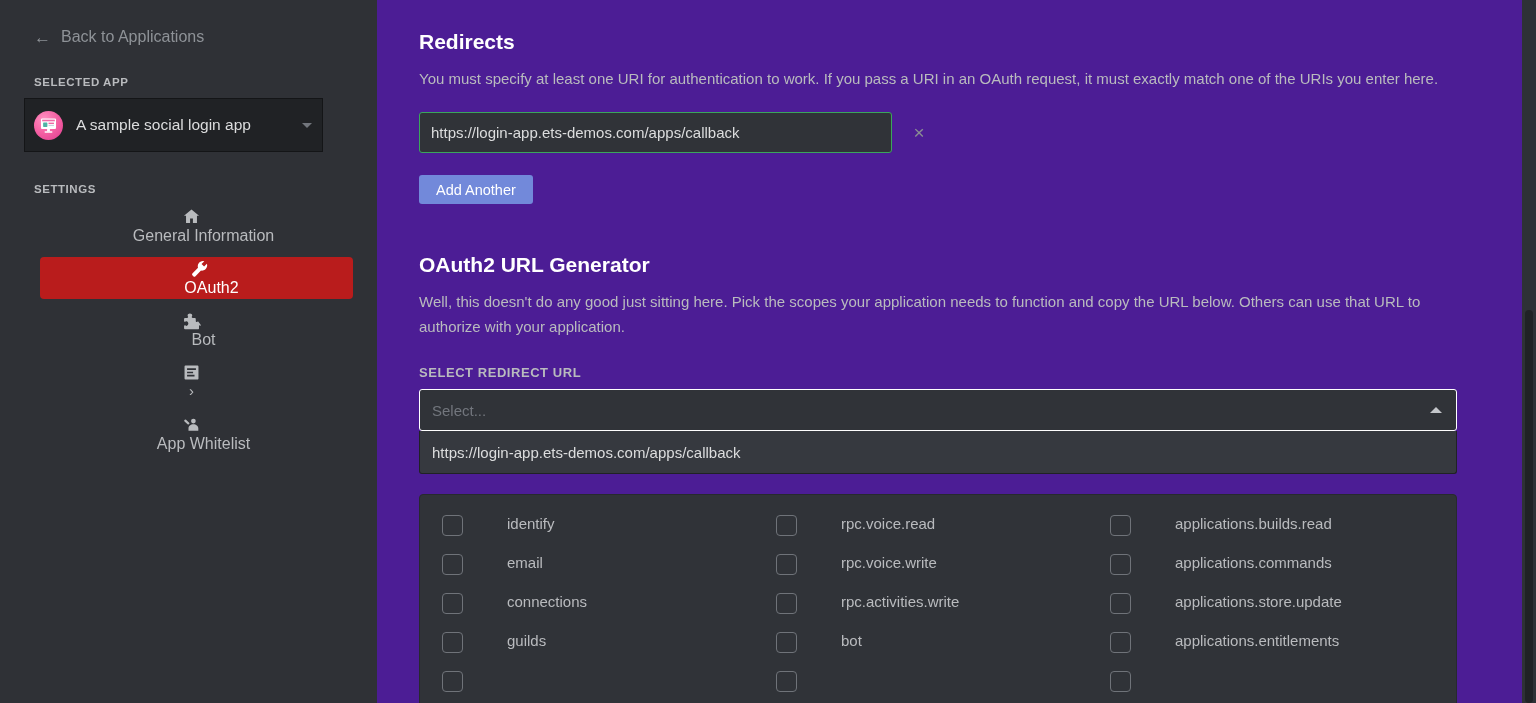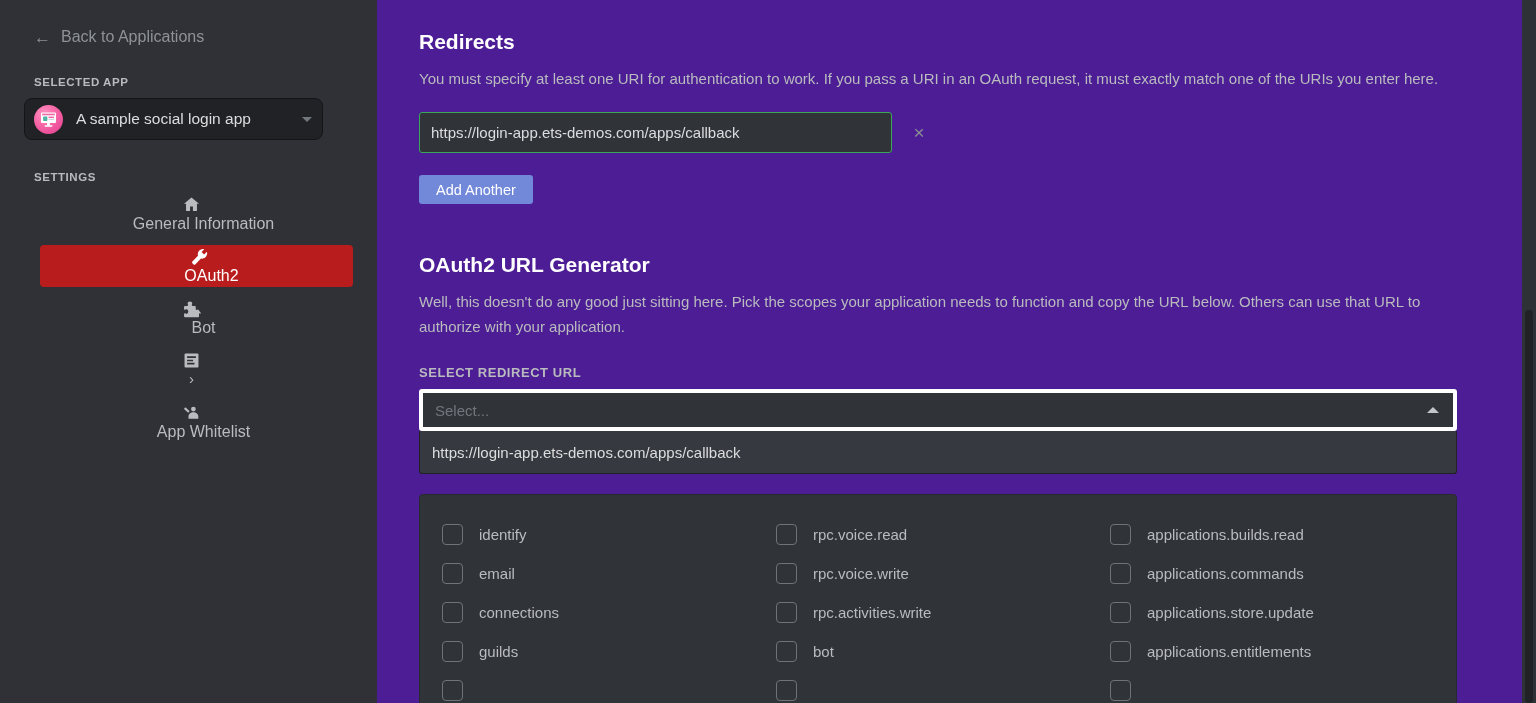--- a/index.html
+++ b/index.html
@@ -26,22 +26,22 @@
     margin: 0 0 0 34px;
     color: #8e9297; font-size: 16px; cursor: pointer;
   }
   .back-arrow { font-size: 17px; line-height: 1; color: #8e9297; }
   .section-label {
     margin: 30px 0 10px 34px;
     font-size: 11.5px; font-weight: bold; letter-spacing: 0.55px;
     color: #b9bbbe; text-transform: uppercase;
   }
   .app-select {
-    margin: 0 0 0 24px; width: 299px; height: 42px;
-    background: #202225; border: 1px solid #141517; border-radius: 8px;
+    margin: 0 0 0 24px; width: 299px; height: 54px;
+    background: #202225; border: 1px solid #141517; border-radius: 0;
     display: flex; align-items: center; padding: 0 10px 0 9px;
     cursor: pointer;
   }
   .app-avatar {
     width: 29px; height: 29px; border-radius: 50%;
     background: radial-gradient(circle at 35% 28%, #ff8fc0 0%, #f664a5 45%, #e03a8e 100%);
     flex: 0 0 29px; display: flex; align-items: center; justify-content: center;
     position: relative;
   }
   .app-avatar svg { display: block; }
@@ -99,21 +99,21 @@
     font-size: 14.5px; font-family: "Liberation Sans", sans-serif;
     cursor: pointer;
   }
   .gen-block { margin-top: 49px; }
   .field-label {
     margin: 26px 0 9px 0; font-size: 13px; font-weight: bold;
     letter-spacing: 0.55px; color: #b9bbbe; text-transform: uppercase;
   }
   .select-box {
     width: 1038px; height: 42px; background: #303338;
-    border: 4px solid #ffffff; border-radius: 3px;
+    border: 1px solid #ffffff; border-radius: 3px;
     display: flex; align-items: center; padding: 0 14px 0 12px; cursor: pointer;
   }
   .select-placeholder { flex: 1; color: #72767d; font-size: 15px; }
   .caret-up {
     width: 0; height: 0; border-left: 6px solid transparent;
     border-right: 6px solid transparent; border-bottom: 6px solid #c3c6ca;
   }
   .select-menu {
     width: 1038px; background: #36393f;
     border: 1px solid #202225; border-top: none; border-radius: 0 0 3px 3px;
@@ -125,21 +125,21 @@
   .scopes-panel {
     margin-top: 20px; width: 1038px; background: #303338;
     border: 1px solid #272a2e; border-radius: 4px;
     padding: 20px 22px 0 22px;
   }
   .scopes-grid {
     display: grid; grid-template-columns: repeat(3, 1fr);
     column-gap: 10px; row-gap: 0;
   }
   .scope-item {
-    display: flex; align-items: center; height: 39px; cursor: pointer;
+    display: flex; align-items: flex-start; height: 39px; cursor: pointer; gap: 28px;
   }
   .scope-box {
     width: 21px; height: 21px; flex: 0 0 21px;
     border: 1.5px solid #6f7379; border-radius: 4px; background: transparent;
   }
   .scope-label { margin-left: 16px; color: #b9bbbe; font-size: 15px; }
 
   
   .scrollbar-track {
     position: absolute; right: 0; top: 0; width: 14px; height: 703px;

